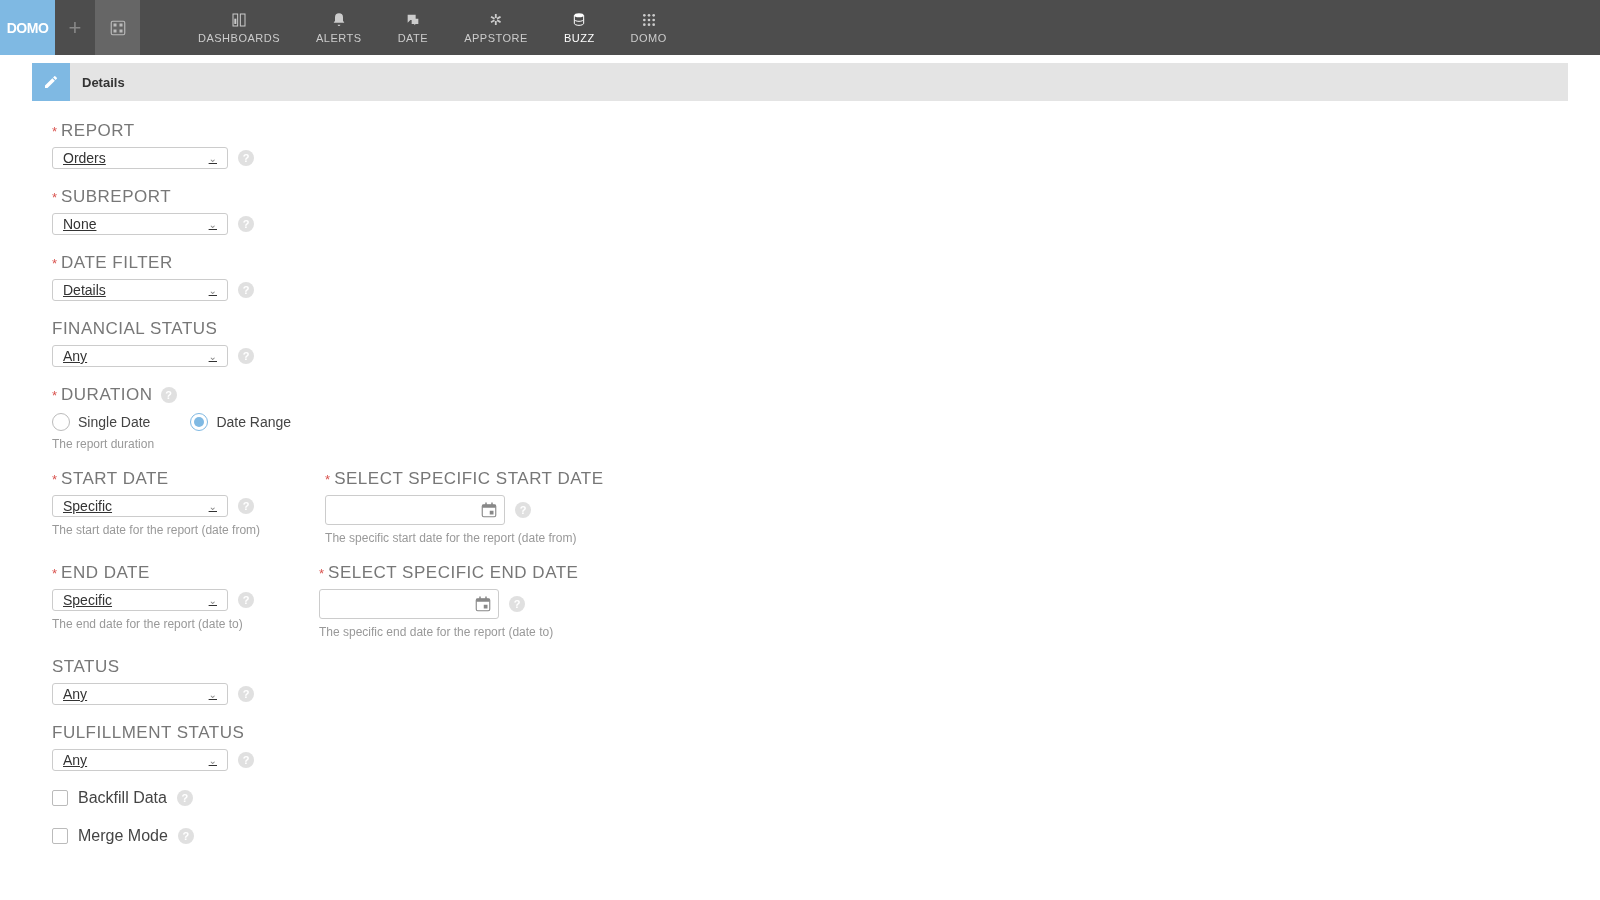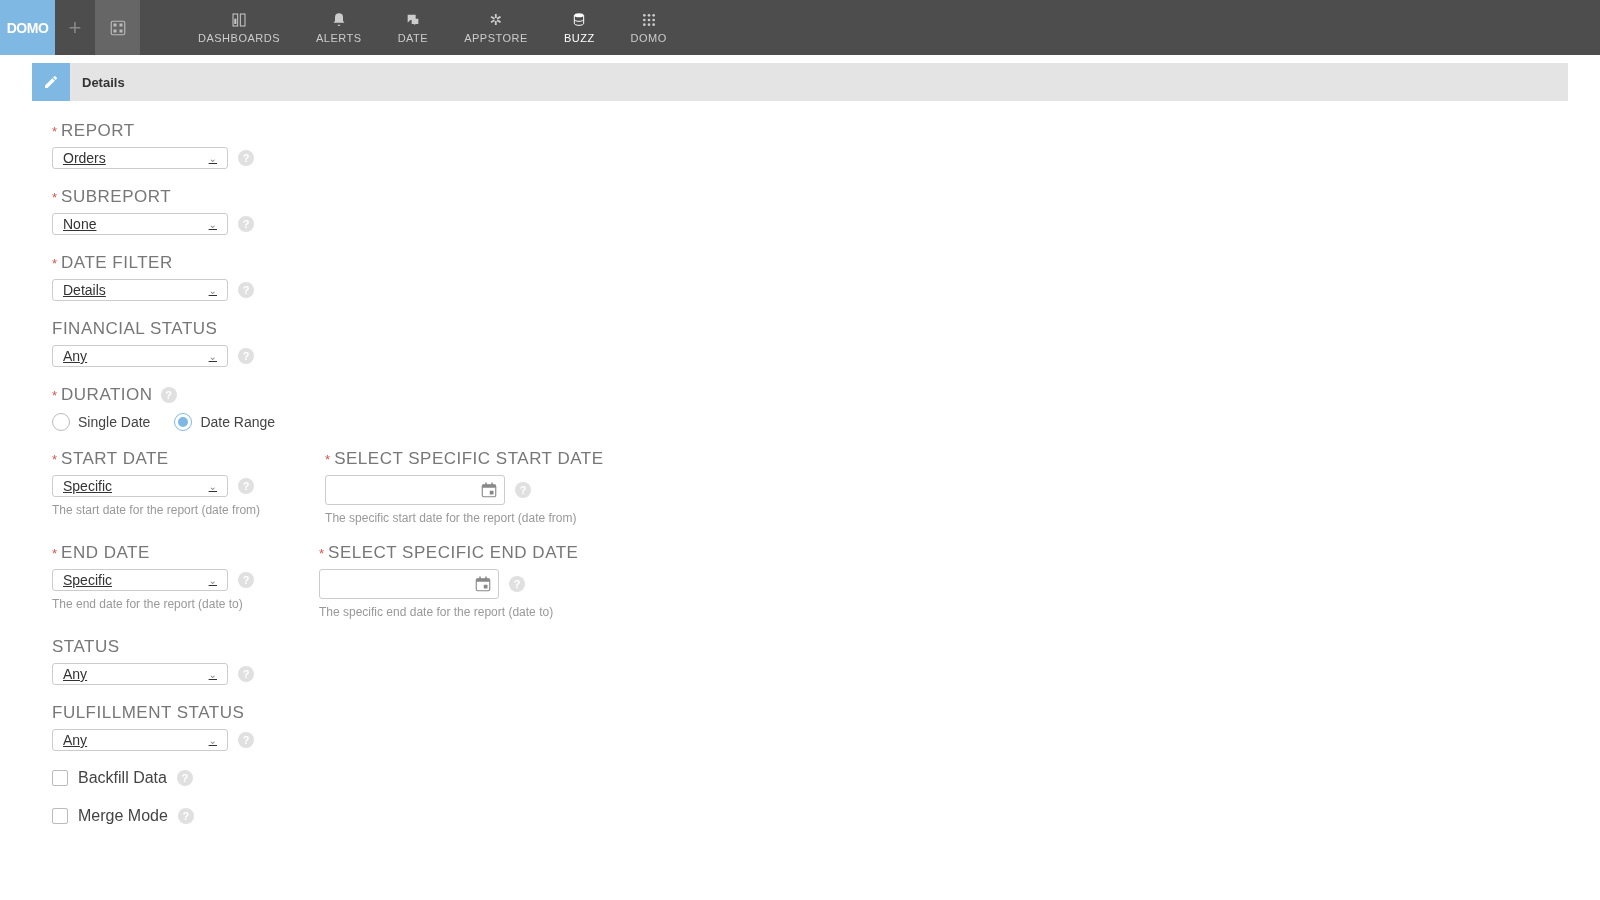--- a/index.html
+++ b/index.html
@@ -28,21 +28,21 @@
   .req { color: #d9534f; margin-right: 4px; }
   .field-label { font-size: 17px; letter-spacing: 0.5px; text-transform: uppercase; color: #777; }
   .label-help-inline { margin-left: 8px; }
   .select { width: 176px; height: 22px; border: 1px solid #ccc; border-radius: 3px; background: #fff; display: flex; align-items: center; justify-content: space-between; padding: 0 10px; cursor: pointer; text-decoration: underline; }
   .select-val { color: #333; font-size: 14px; }
   .chev { color: #888; font-size: 10px; }
   .input-row { display: flex; align-items: center; gap: 10px; }
   .help-icon { width: 16px; height: 16px; border-radius: 50%; background: #e0e0e0; color: #fff; display: flex; align-items: center; justify-content: center; font-size: 11px; font-weight: bold; cursor: pointer; }
   .hint { color: #999; font-size: 12px; margin-top: 6px; }
   
-  .radio-row { display: flex; align-items: center; gap: 24px; margin: 8px 0 6px 0; }
+  .radio-row { display: flex; align-items: center; gap: 40px; margin: 8px 0 6px 0; }
   .radio-opt { display: flex; align-items: center; gap: 8px; cursor: pointer; }
   .radio { width: 18px; height: 18px; border-radius: 50%; border: 1px solid #bbb; display: flex; align-items: center; justify-content: center; }
   .radio.sel { border-color: #7fb9e3; }
   .radio.sel::after { content: ""; width: 10px; height: 10px; border-radius: 50%; background: #7fb9e3; }
   .radio-label { font-size: 14px; color: #444; }
   
   .two-col { display: flex; gap: 65px; }
   .date-input { width: 180px; height: 30px; border: 1px solid #ccc; border-radius: 3px; background: #fff; display: flex; align-items: center; justify-content: flex-end; padding: 0 4px; cursor: pointer; }
   .cal-icon { width: 22px; height: 22px; color: #888; display: flex; align-items: center; justify-content: center; }
   
@@ -189,20 +189,21 @@
     <div class="radio-row">
       <div class="radio-opt">
         <div class="radio"></div>
         <span class="radio-label">Single Date</span>
       </div>
       <div class="radio-opt">
         <div class="radio sel"></div>
         <span class="radio-label">Date Range</span>
       </div>
     </div>
+    <div class="hint">The report duration</div>
   </div>
 
   <div class="two-col">
     <div class="field-group">
       <div class="label-row">
           <span class="req">*</span>
           <span class="field-label">START DATE</span>
         </div>
       <div class="input-row">
         <div class="select">

